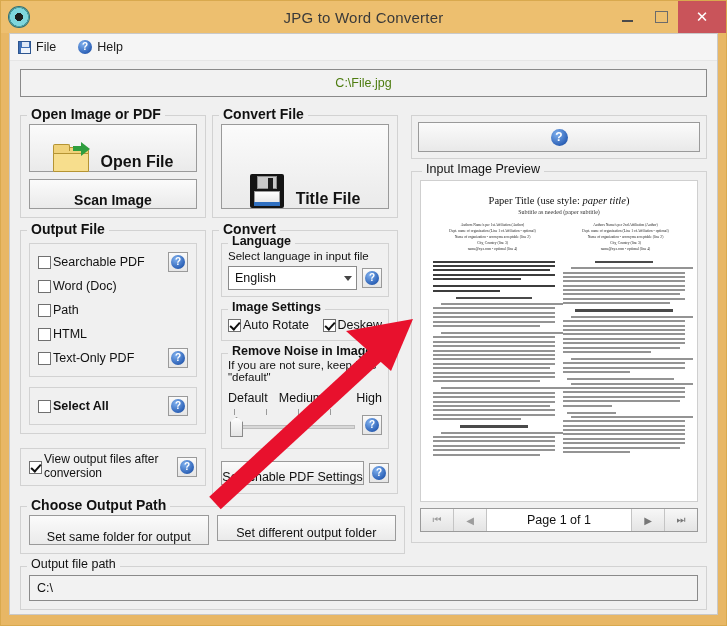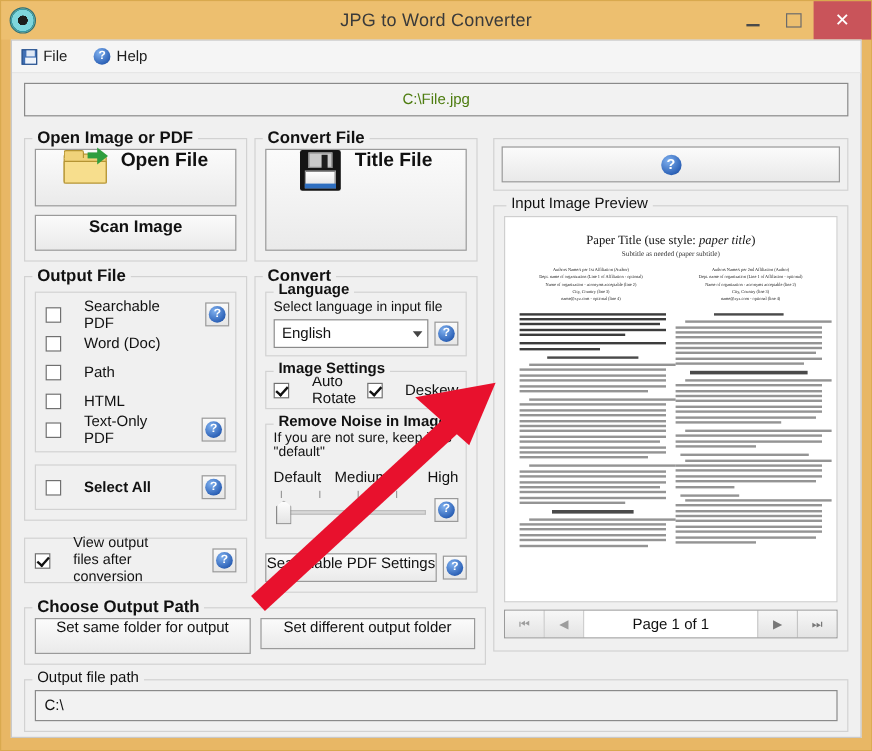--- a/index.html
+++ b/index.html
@@ -140,21 +140,21 @@
     font-size: 14px; font-weight: bold; color: #111;
   }
   .group.sub > .legend { font-size: 12.5px; }
   .row { display: flex; gap: 6px; }
   
   .btn {
     background: linear-gradient(#fbfbfb, #eaeaea);
     border: 1px solid #9a9a9a;
     font-size: 12.5px;
     color: #111;
-    display: flex; align-items: flex-start; justify-content: center;
+    display: flex; align-items: flex-end; justify-content: center;
     box-sizing: border-box;
     font-family: "Liberation Sans", sans-serif;
   }
   .btn.big { height: 48px; font-size: 16px; font-weight: bold; gap: 12px; }
   .btn.med { height: 30px; font-size: 14px; font-weight: bold; }
   
   .ico-folder {
     width: 36px; height: 27px; position: relative; flex: none;
   }
   .ico-folder .back {
@@ -210,21 +210,21 @@
     background: linear-gradient(#ffffff, #e2e2e2);
     border: 1px solid #9a9a9a; box-sizing: border-box;
   }
   .ico-floppy .blue {
     position: absolute; left: 4px; bottom: 2px;
     width: 26px; height: 4px; background: #2f6fc0;
   }
   
   .cb-row {
     display: flex; align-items: center;
-    gap: 19px; height: 24px;
+    gap: 2px; height: 24px;
     font-size: 12.5px; color: #111;
   }
   .cb {
     width: 13px; height: 13px; flex: none;
     background: #fff; border: 1px solid #707070;
     position: relative; box-sizing: border-box;
   }
   .cb.checked::after {
     content: "";
     position: absolute; left: 3px; top: 0px;

